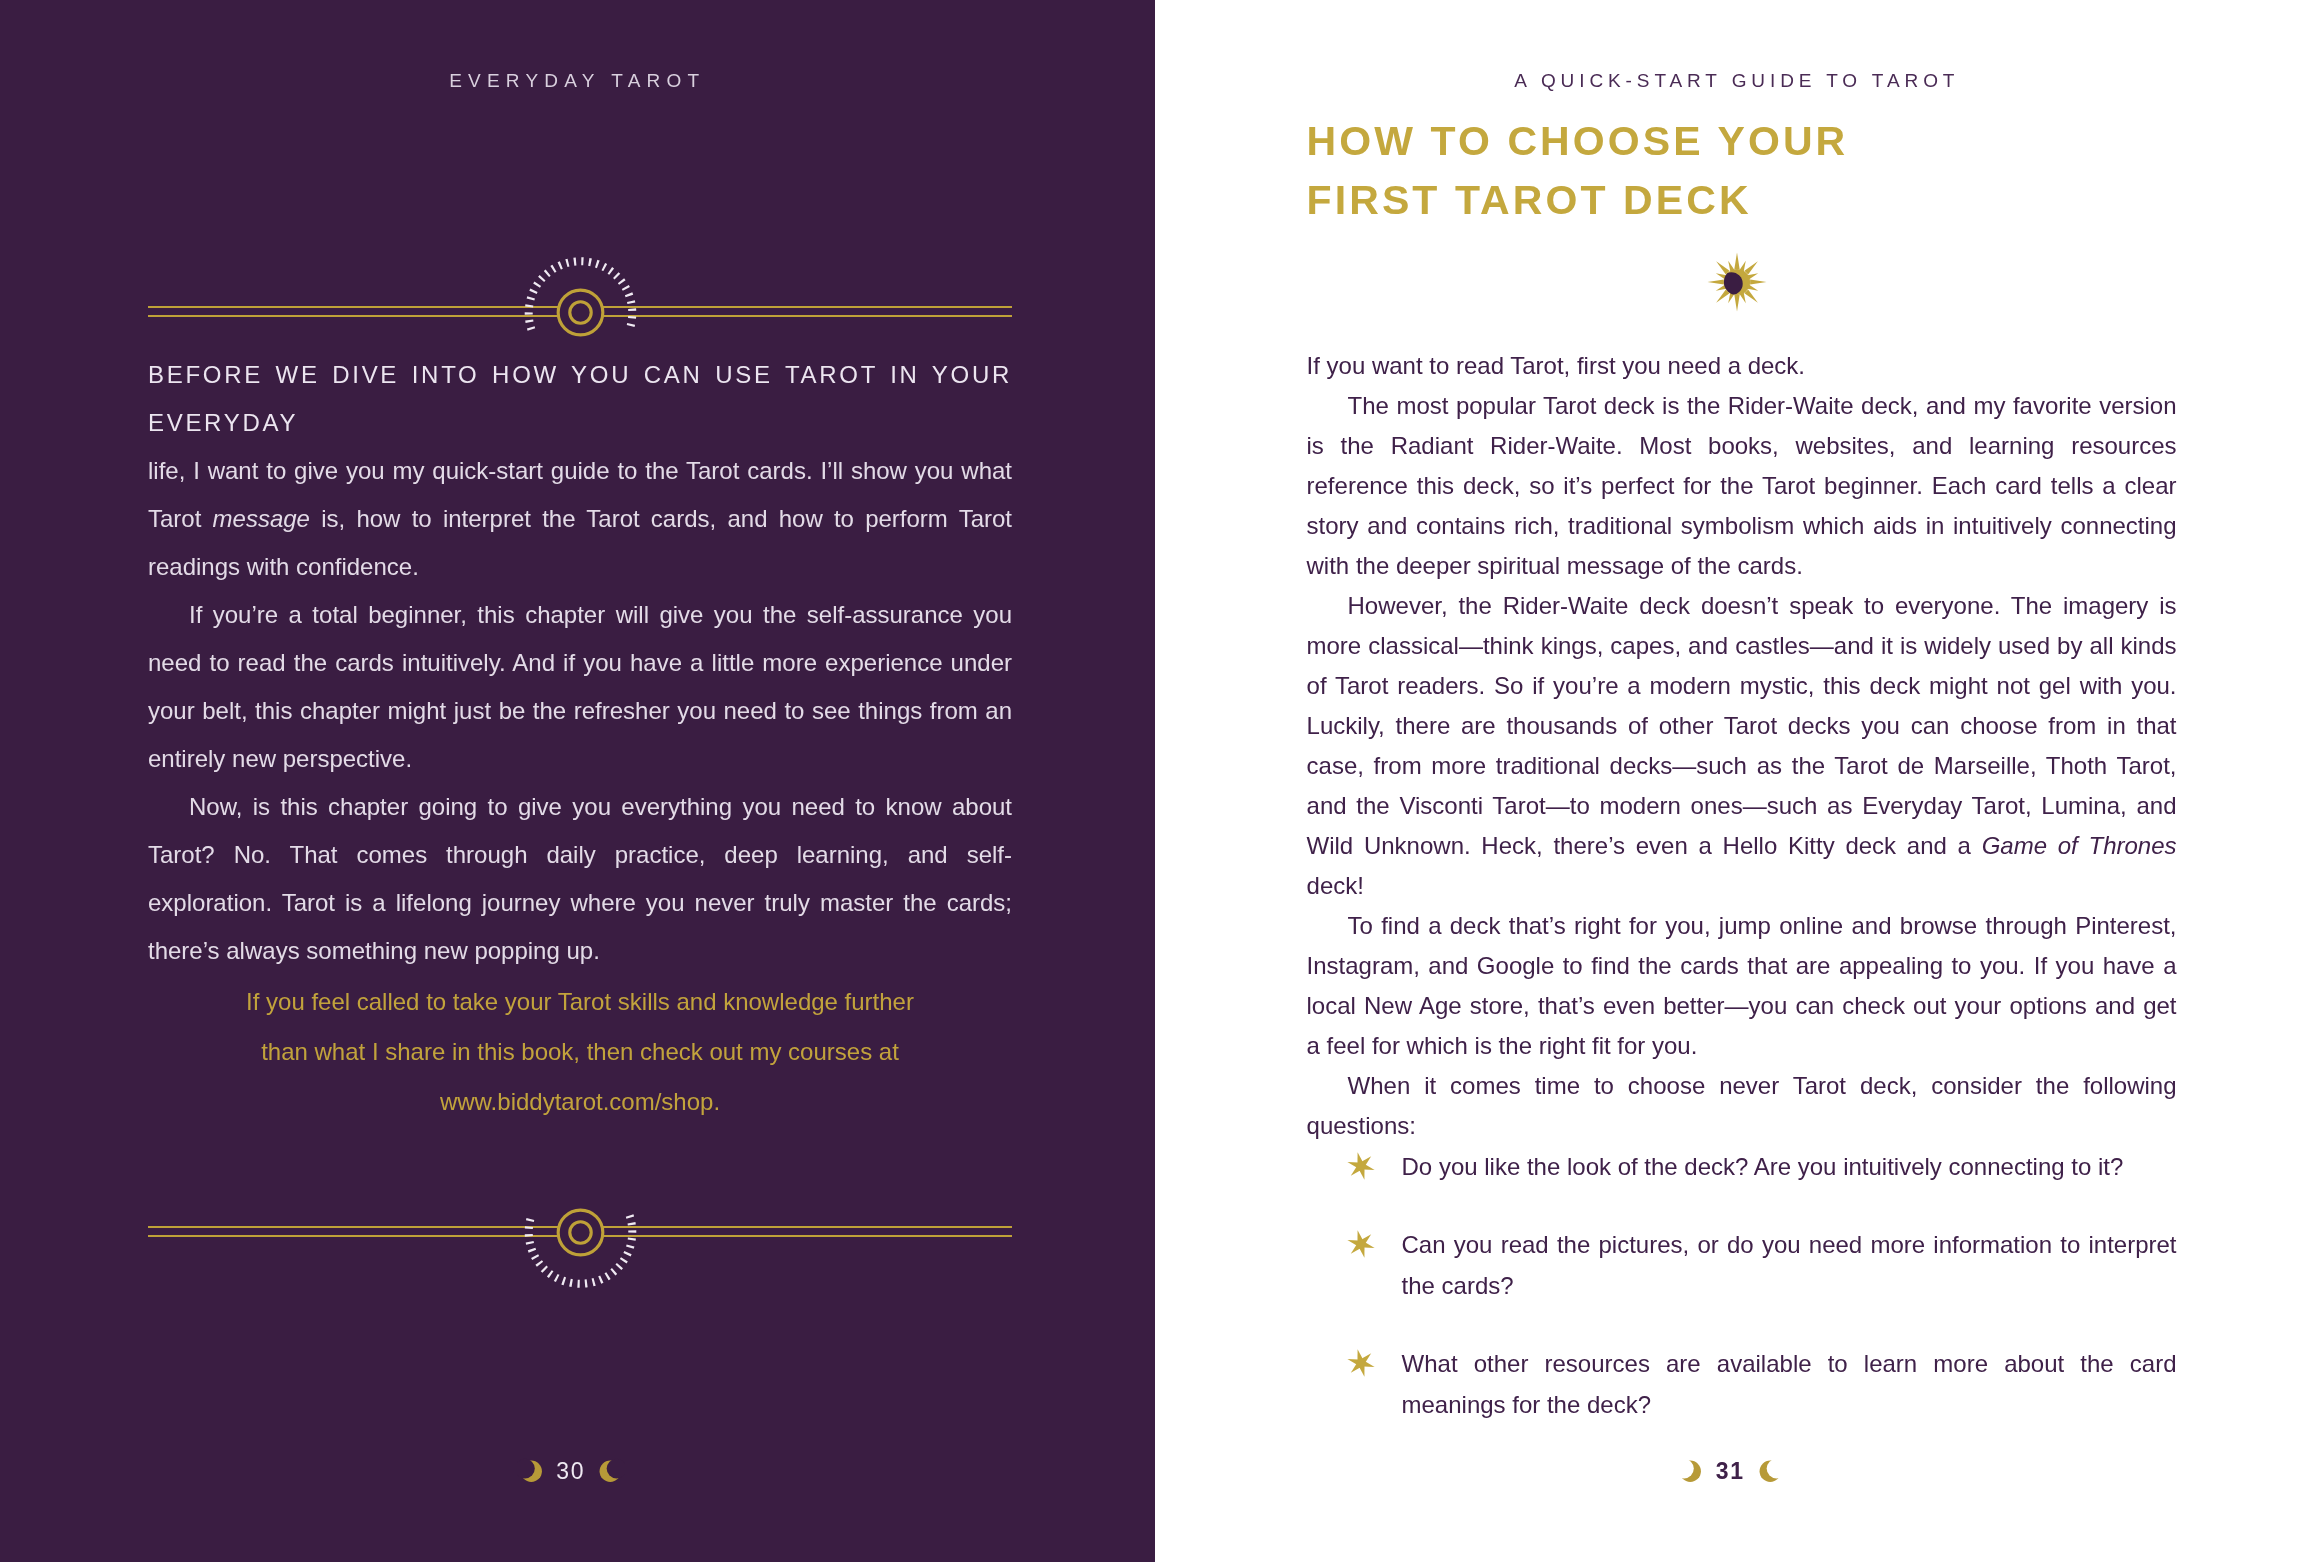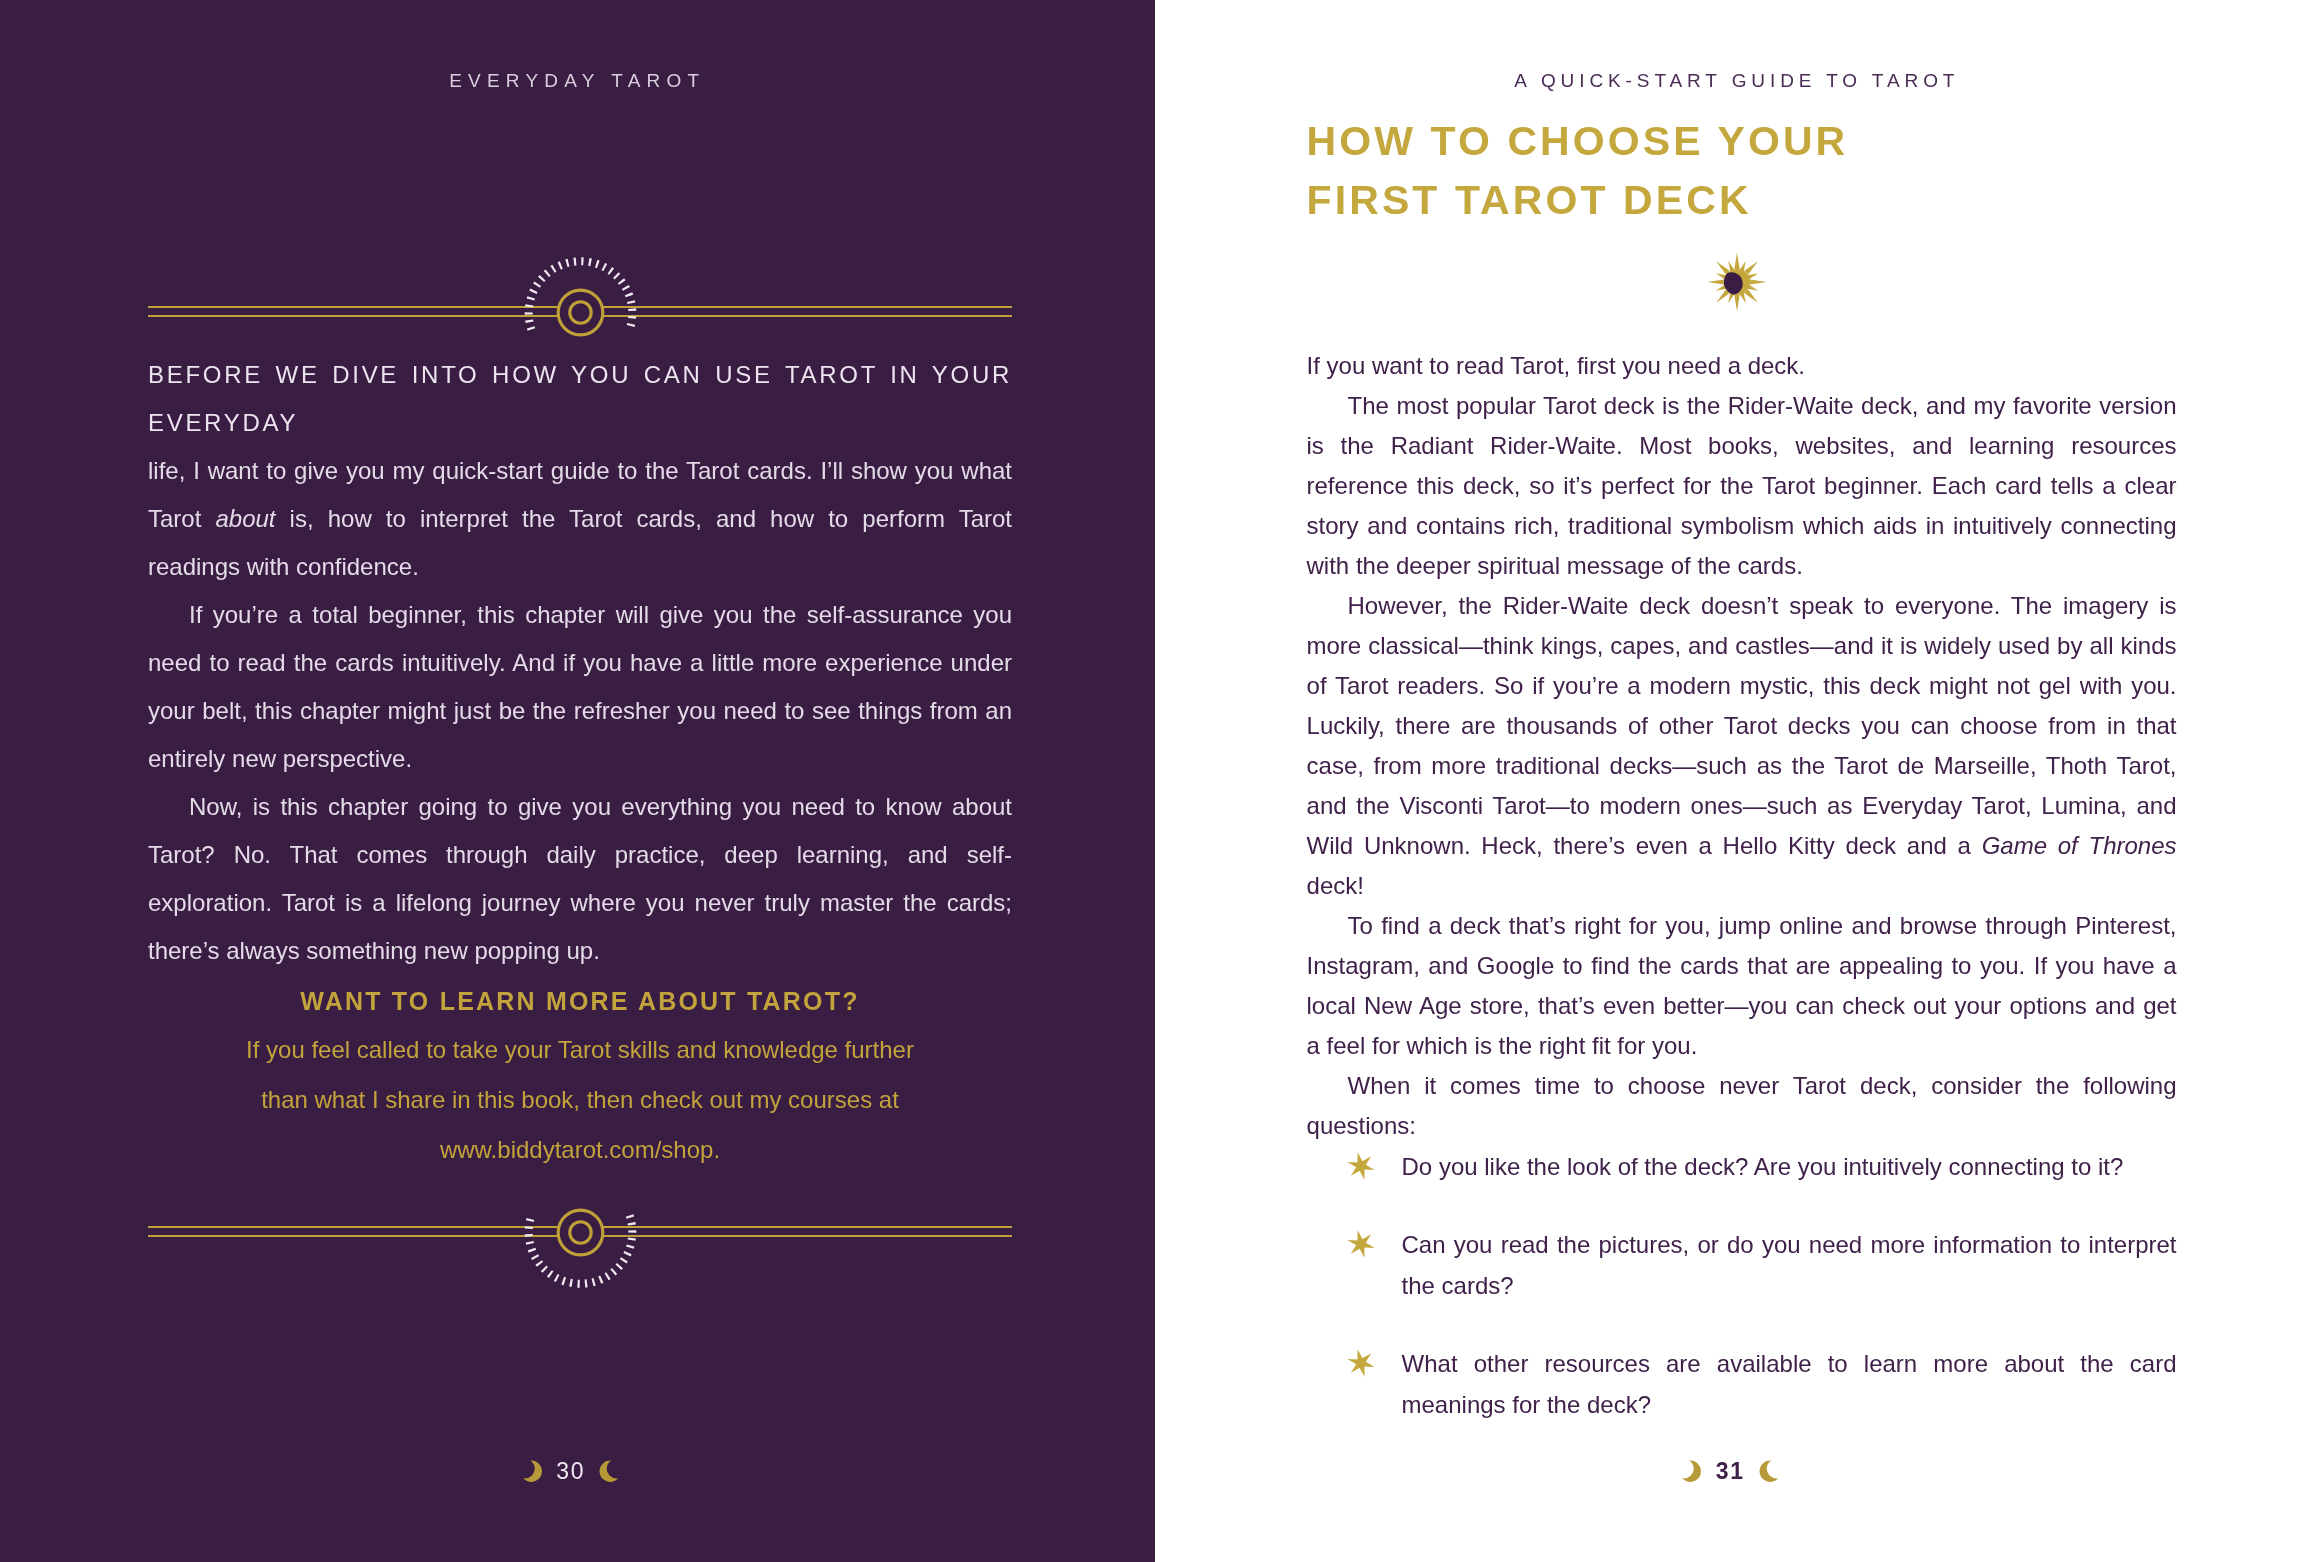--- a/index.html
+++ b/index.html
@@ -77,28 +77,27 @@
       <svg width="125" height="125" viewBox="-70 -70 140 140">
         <path d="M -55 19 A 58 58 0 1 1 55 19" fill="none" stroke="#efe9f2" stroke-width="9" stroke-dasharray="2.5 6"></path>
         <circle cx="0" cy="0" r="25" fill="#3a1d42" stroke="#bfa138" stroke-width="3.5"></circle>
         <circle cx="0" cy="0" r="12" fill="none" stroke="#bfa138" stroke-width="3.5"></circle>
       </svg>
     </div>
 
     <div class="col-l body-left">
       <p>
         <span class="lead-caps">BEFORE WE DIVE INTO HOW YOU CAN USE TAROT IN YOUR EVERYDAY</span>
-        <span>life, I want to give you my quick-start guide to the Tarot cards. I’ll show you what Tarot </span><span class="it">about</span><span> is, how to interpret the Tarot cards, and how to perform Tarot readings with confidence.</span>
+        <span>life, I want to give you my quick-start guide to the Tarot cards. I’ll show you what Tarot </span><span class="it">message</span><span> is, how to interpret the Tarot cards, and how to perform Tarot readings with confidence.</span>
       </p>
       <p class="indent">If you’re a total beginner, this chapter will give you the self-assurance you need to read the cards intuitively. And if you have a little more experience under your belt, this chapter might just be the refresher you need to see things from an entirely new perspective.</p>
       <p class="indent">Now, is this chapter going to give you everything you need to know about Tarot? No. That comes through daily practice, deep learning, and self-exploration. Tarot is a lifelong journey where you never truly master the cards; there’s always something new popping up.</p>
     </div>
 
     <div class="col-l cta">
-      <p class="cta-heading">WANT TO LEARN MORE ABOUT TAROT?</p>
       <p class="cta-line">If you feel called to take your Tarot skills and knowledge further</p>
       <p class="cta-line">than what I share in this book, then check out my courses at</p>
       <p class="cta-line"><a class="cta-link" href="#">www.biddytarot.com/shop.</a></p>
     </div>
 
     <div class="divider divider-bottom">
       <div class="lines"></div>
       <svg width="125" height="125" viewBox="-70 -70 140 140">
         <path d="M -55 19 A 58 58 0 1 1 55 19" fill="none" stroke="#efe9f2" stroke-width="9" stroke-dasharray="2.5 6"></path>
         <circle cx="0" cy="0" r="25" fill="#3a1d42" stroke="#bfa138" stroke-width="3.5"></circle>

